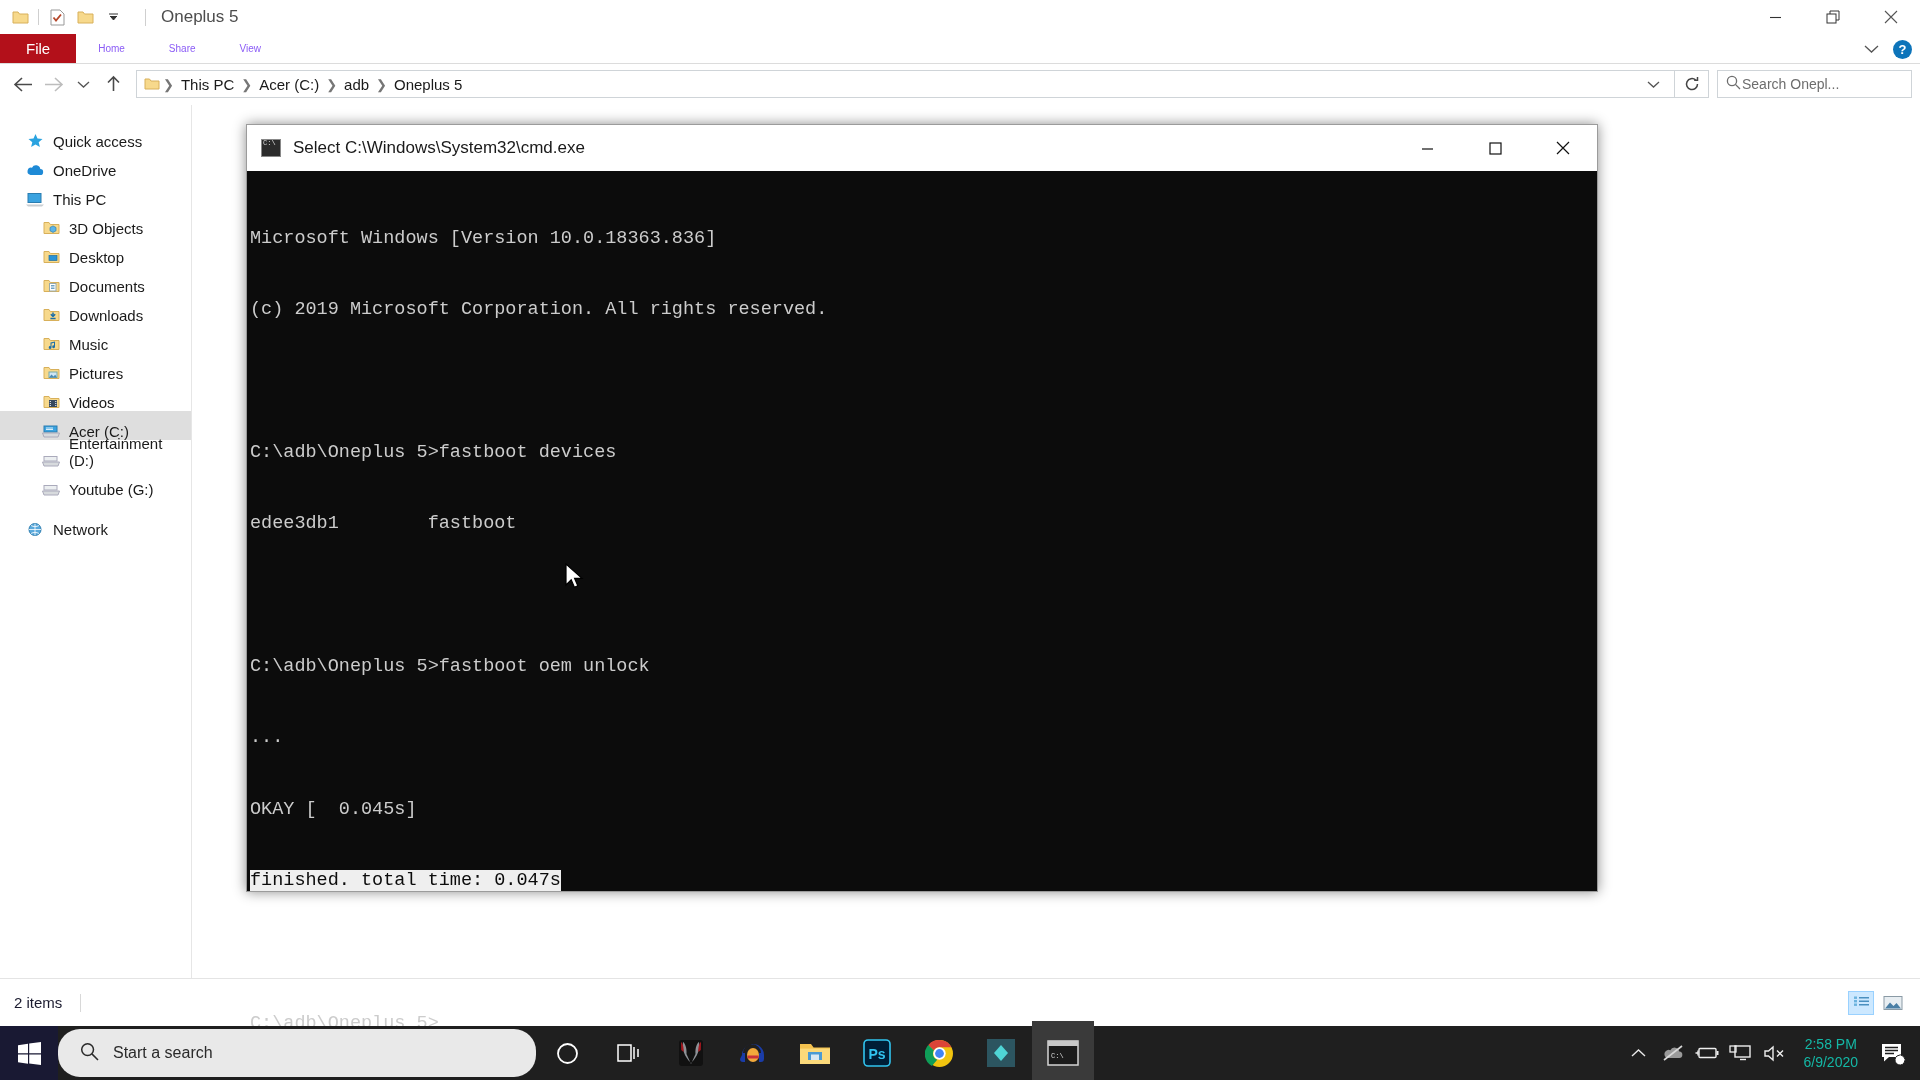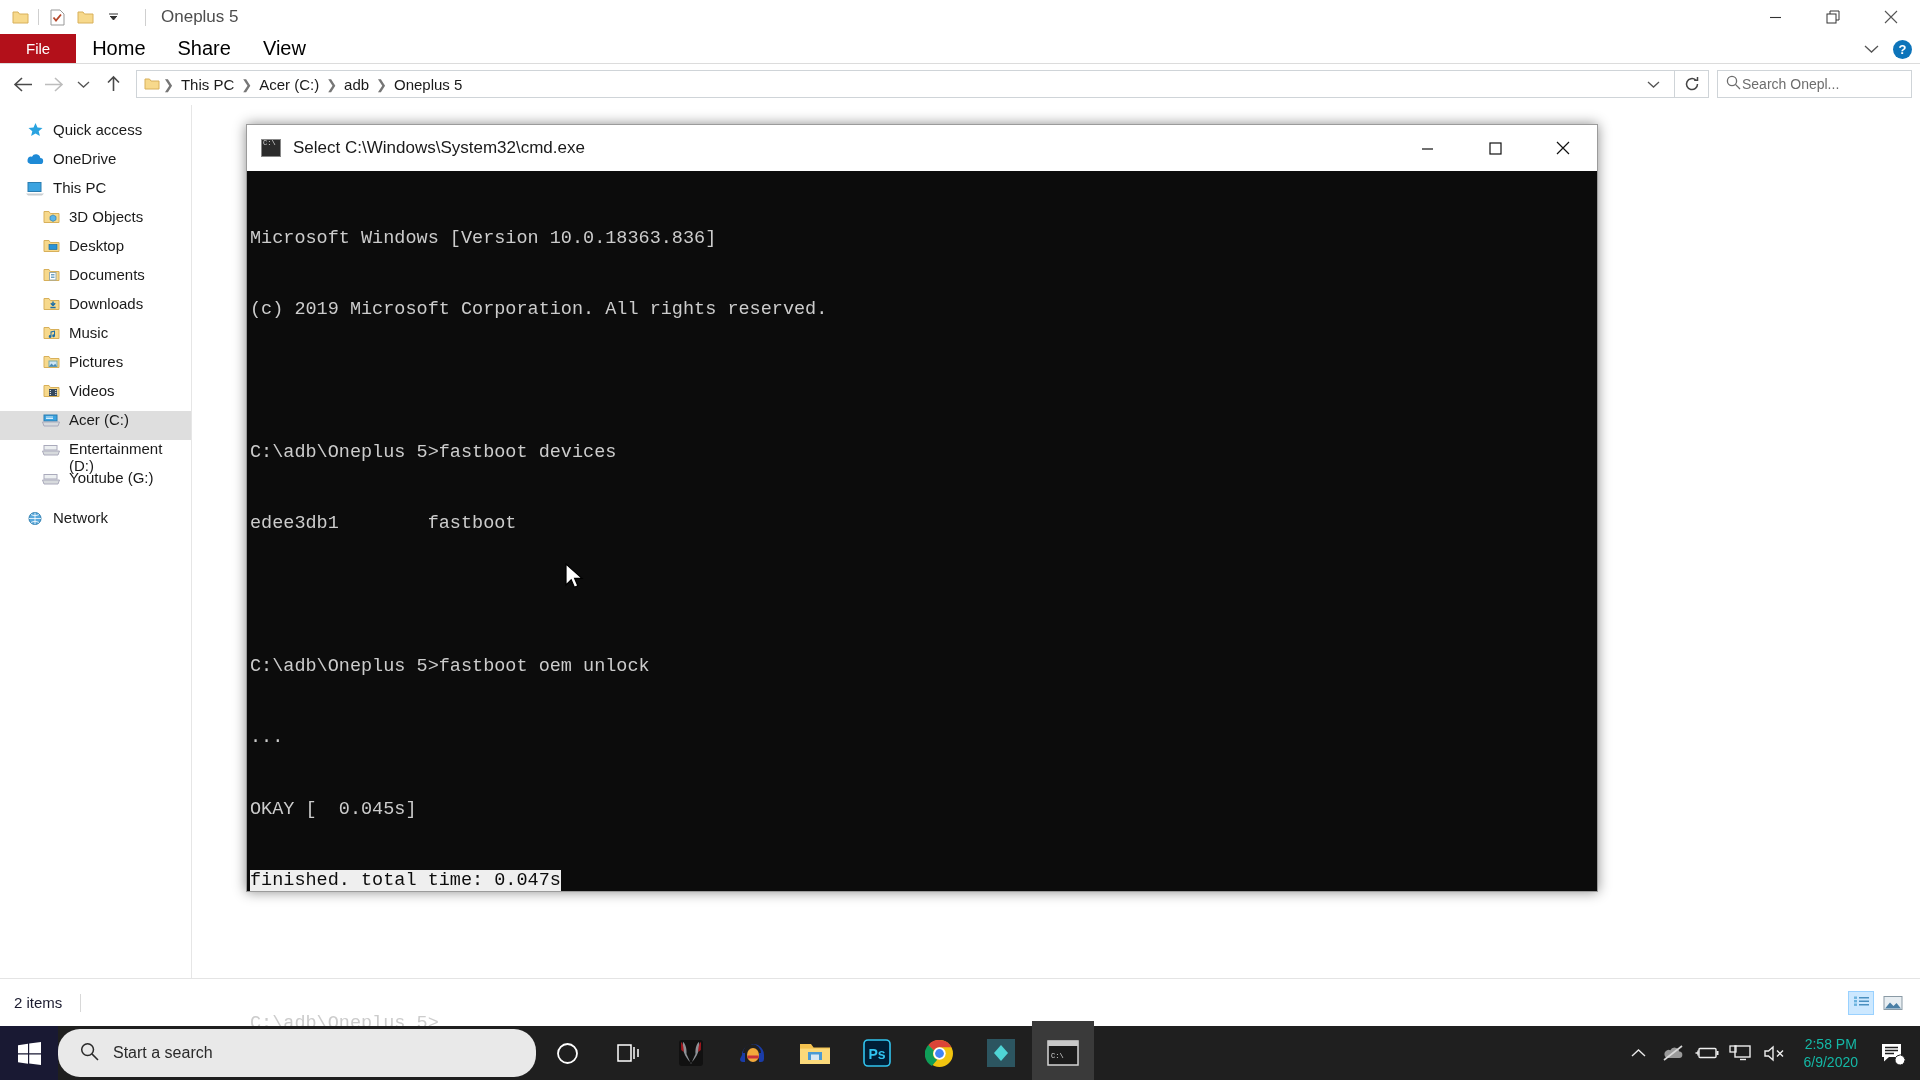--- a/index.html
+++ b/index.html
@@ -19,21 +19,21 @@
   .qat-btn { width:28px; height:28px; display:flex; align-items:center; justify-content:center; }
   .qat-sep { width:1px; height:16px; background:#cfcfcf; margin:0 4px; }
   .win-title { font-size:17px; color:#4d4d4d; margin-left:18px; position:relative; padding-left:16px; }
   .win-title:before { content:""; position:absolute; left:0; top:2px; width:1px; height:17px; background:#cfcfcf; }
   .caption-btns { position:absolute; right:0; top:0; display:flex; height:34px; }
   .cap-btn { width:58px; height:34px; display:flex; align-items:center; justify-content:center; }
 
   
   .ribbon { height:30px; background:#fff; display:flex; align-items:stretch; position:relative;
             border-bottom:1px solid #dcdcdc; }
-  .tab { display:flex; align-items:center; padding:0 16px; font-size:20px; color:#000000; }
+  .tab { display:flex; align-items:center; padding:0 22px; font-size:10px; color:#8b5cf6; }
   .tab.file { background:#b3101a; color:#fff; font-size:15px; padding:0 26px; }
   .ribbon-right { position:absolute; right:8px; top:0; height:30px; display:flex; align-items:center; gap:14px; }
   .help-circle { width:19px; height:19px; border-radius:50%; background:#0d74ba; color:#fff;
                  font-size:13px; display:flex; align-items:center; justify-content:center; font-weight:bold; }
 
   
   .addressrow { height:40px; display:flex; align-items:center; padding:0 8px; gap:0; background:#fff; }
   .navbtn { width:30px; height:32px; display:flex; align-items:center; justify-content:center; color:#5a5a5a; }
   .navbtn.dim { color:#bbb; }
   .crumbbox { flex:1; height:28px; border:1px solid #cfd4d8; background:#fff; display:flex;
@@ -42,21 +42,21 @@
   .crumb-sep { color:#767676; font-size:13px; padding:0 2px; }
   .crumb-drop { width:30px; height:28px; display:flex; align-items:center; justify-content:center; color:#555; margin-left:auto; }
   .refreshbtn { width:34px; height:28px; border:1px solid #cfd4d8; border-left:none; display:flex;
                 align-items:center; justify-content:center; color:#444; }
   .searchbox { width:195px; height:28px; border:1px solid #cfd4d8; margin-left:8px; display:flex;
                align-items:center; padding:0 8px; gap:1px; color:#6d6d6d; font-size:14px; }
 
   
   .body { position:absolute; top:105px; left:0; right:0; bottom:48px; display:flex; }
   .sidebar { width:192px; background:#fff; border-right:1px solid #e6e6e6; padding-top:16px; overflow:hidden; }
-  .nav-item { height:29px; display:flex; align-items:flex-start; font-size:15px; color:#1a1a1a; padding-left:26px; gap:9px; }
+  .nav-item { height:29px; display:flex; align-items:flex-end; font-size:15px; color:#1a1a1a; padding-left:26px; gap:9px; }
   .nav-item.indent { padding-left:42px; }
   .nav-item.selected2 { background:#dedede; }
   .nav-ico { width:18px; height:18px; display:inline-flex; align-items:center; justify-content:center; flex:none; }
   .content { flex:1; background:#fff; position:relative; }
 
   
   .statusbar { position:absolute; left:0; right:0; bottom:0; height:48px; background:#fff;
                border-top:1px solid #e4e4e4; display:flex; align-items:center; padding:4px 14px;margin-top:8px; }
   .status-text { font-size:15px; color:#1b1b2f; }
   .status-div { width:1px; height:18px; background:#d8d8d8; margin-left:18px; }

